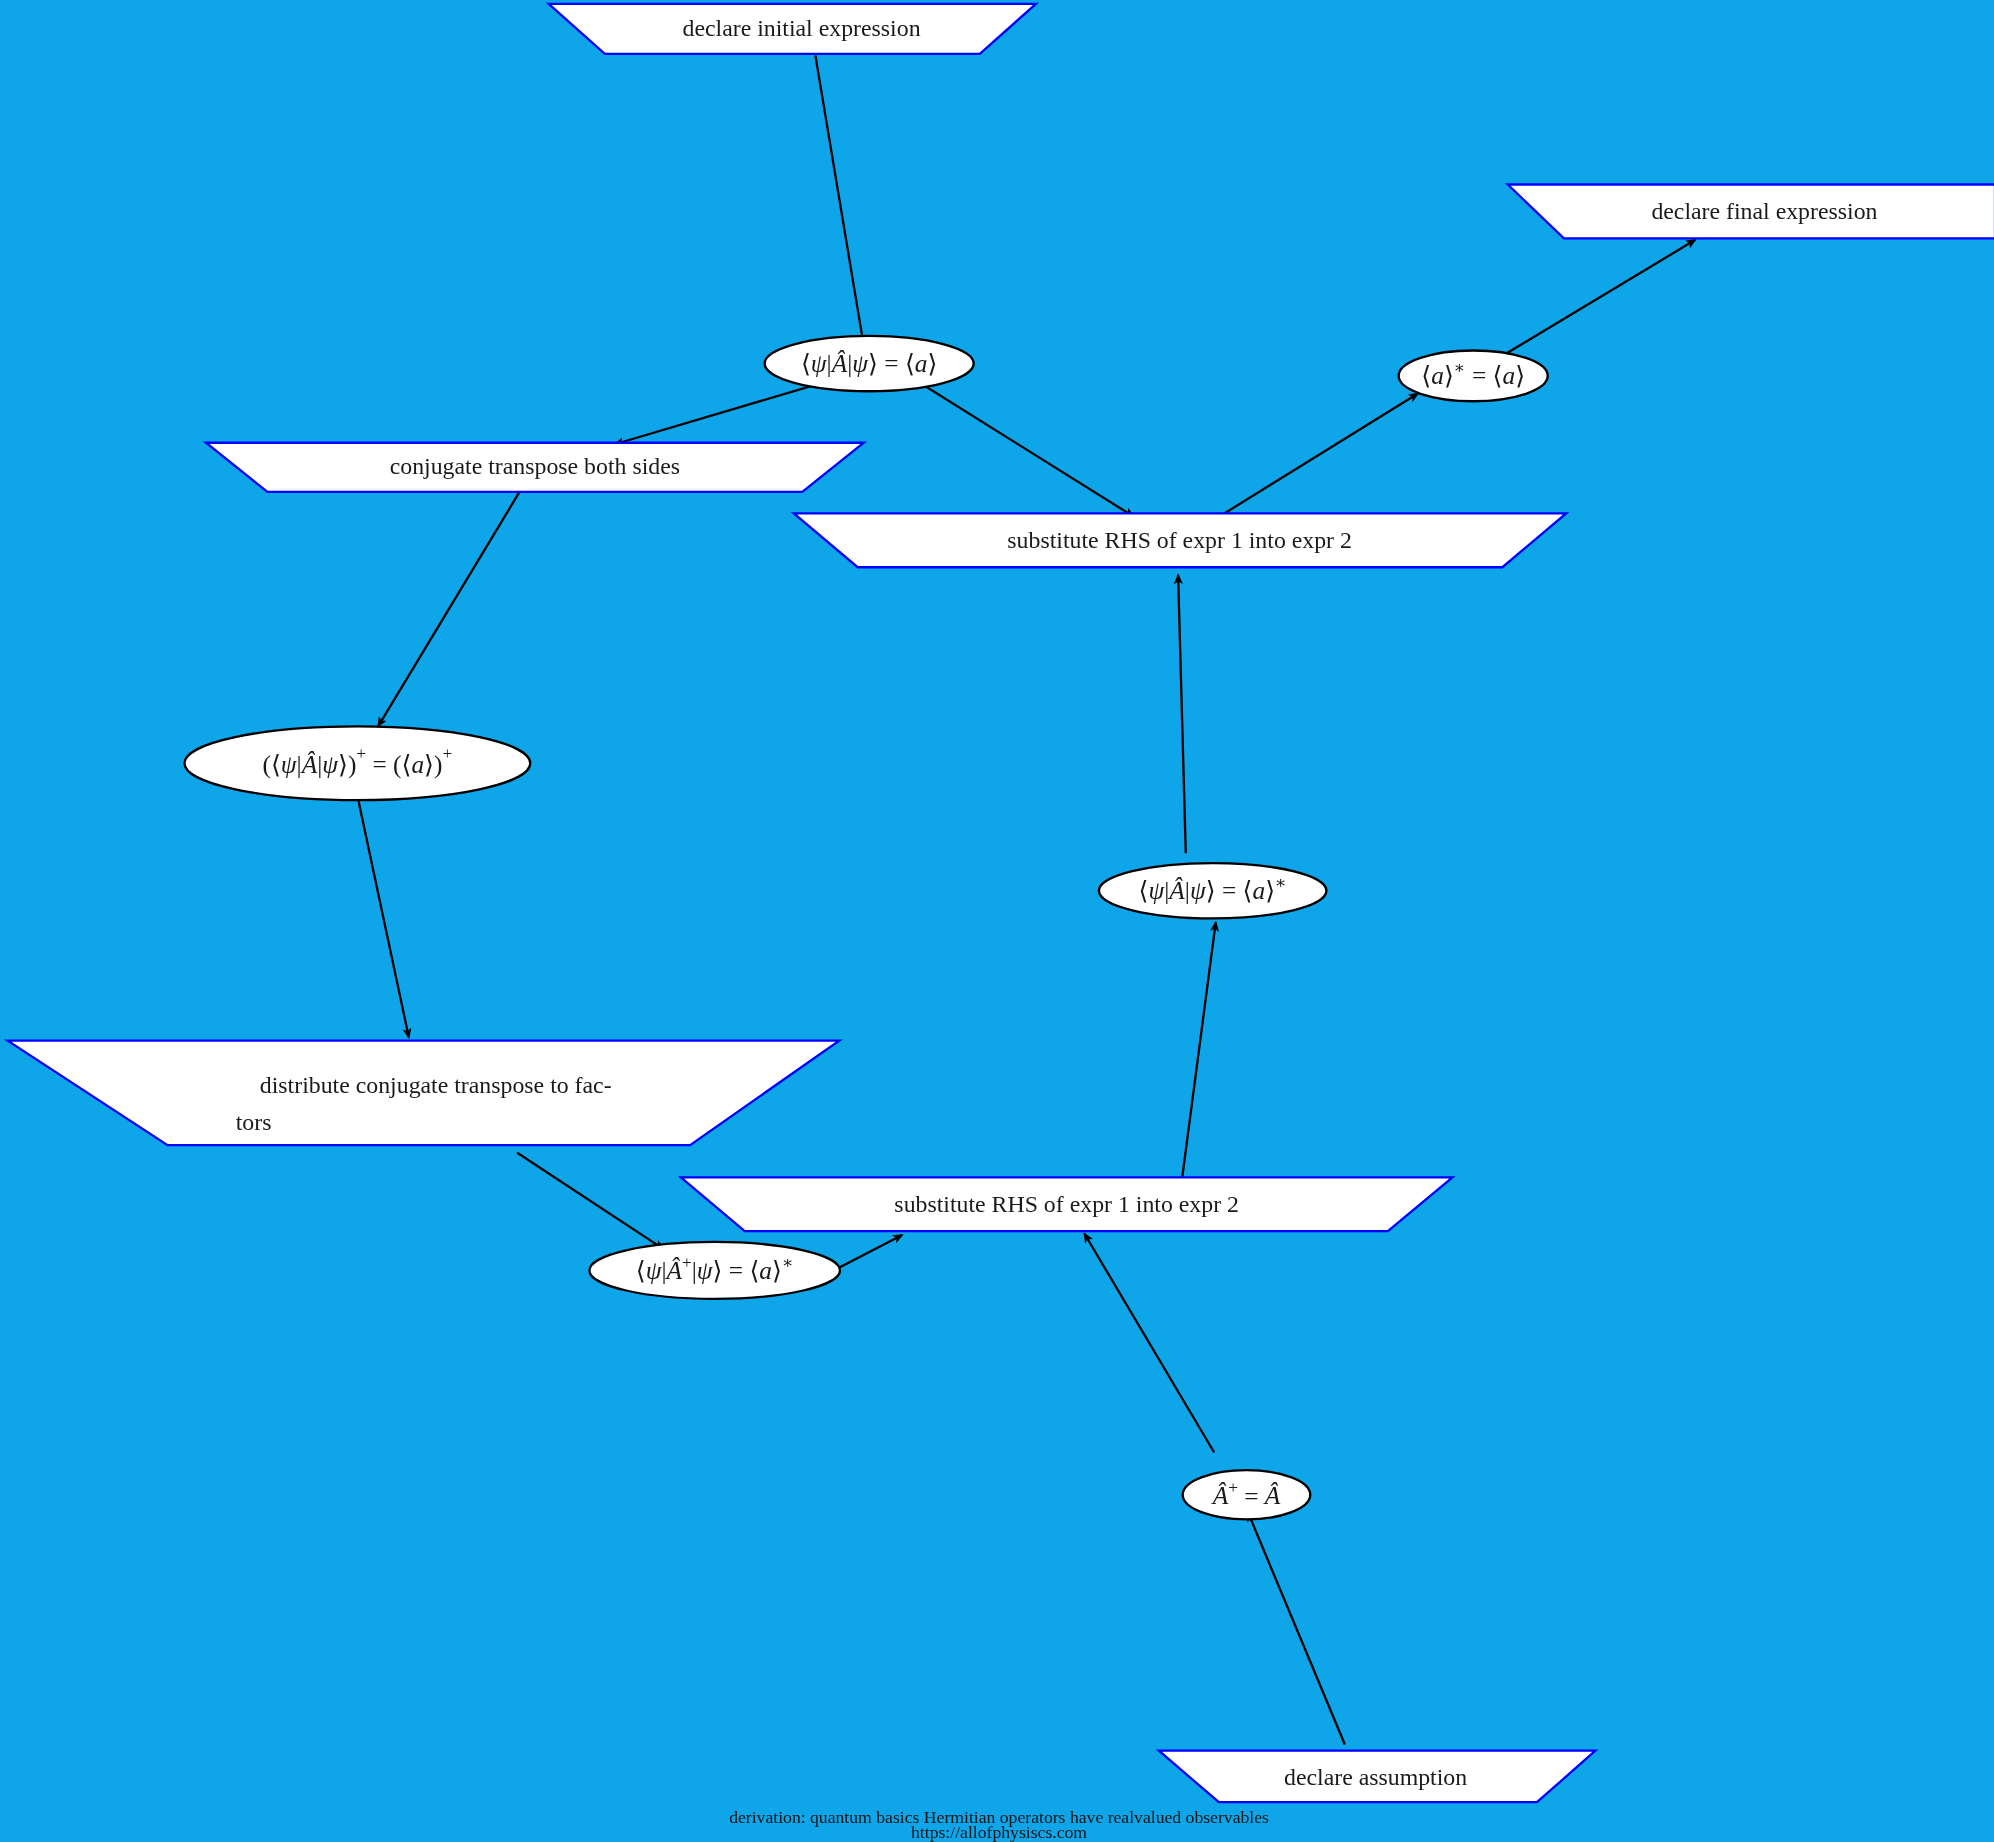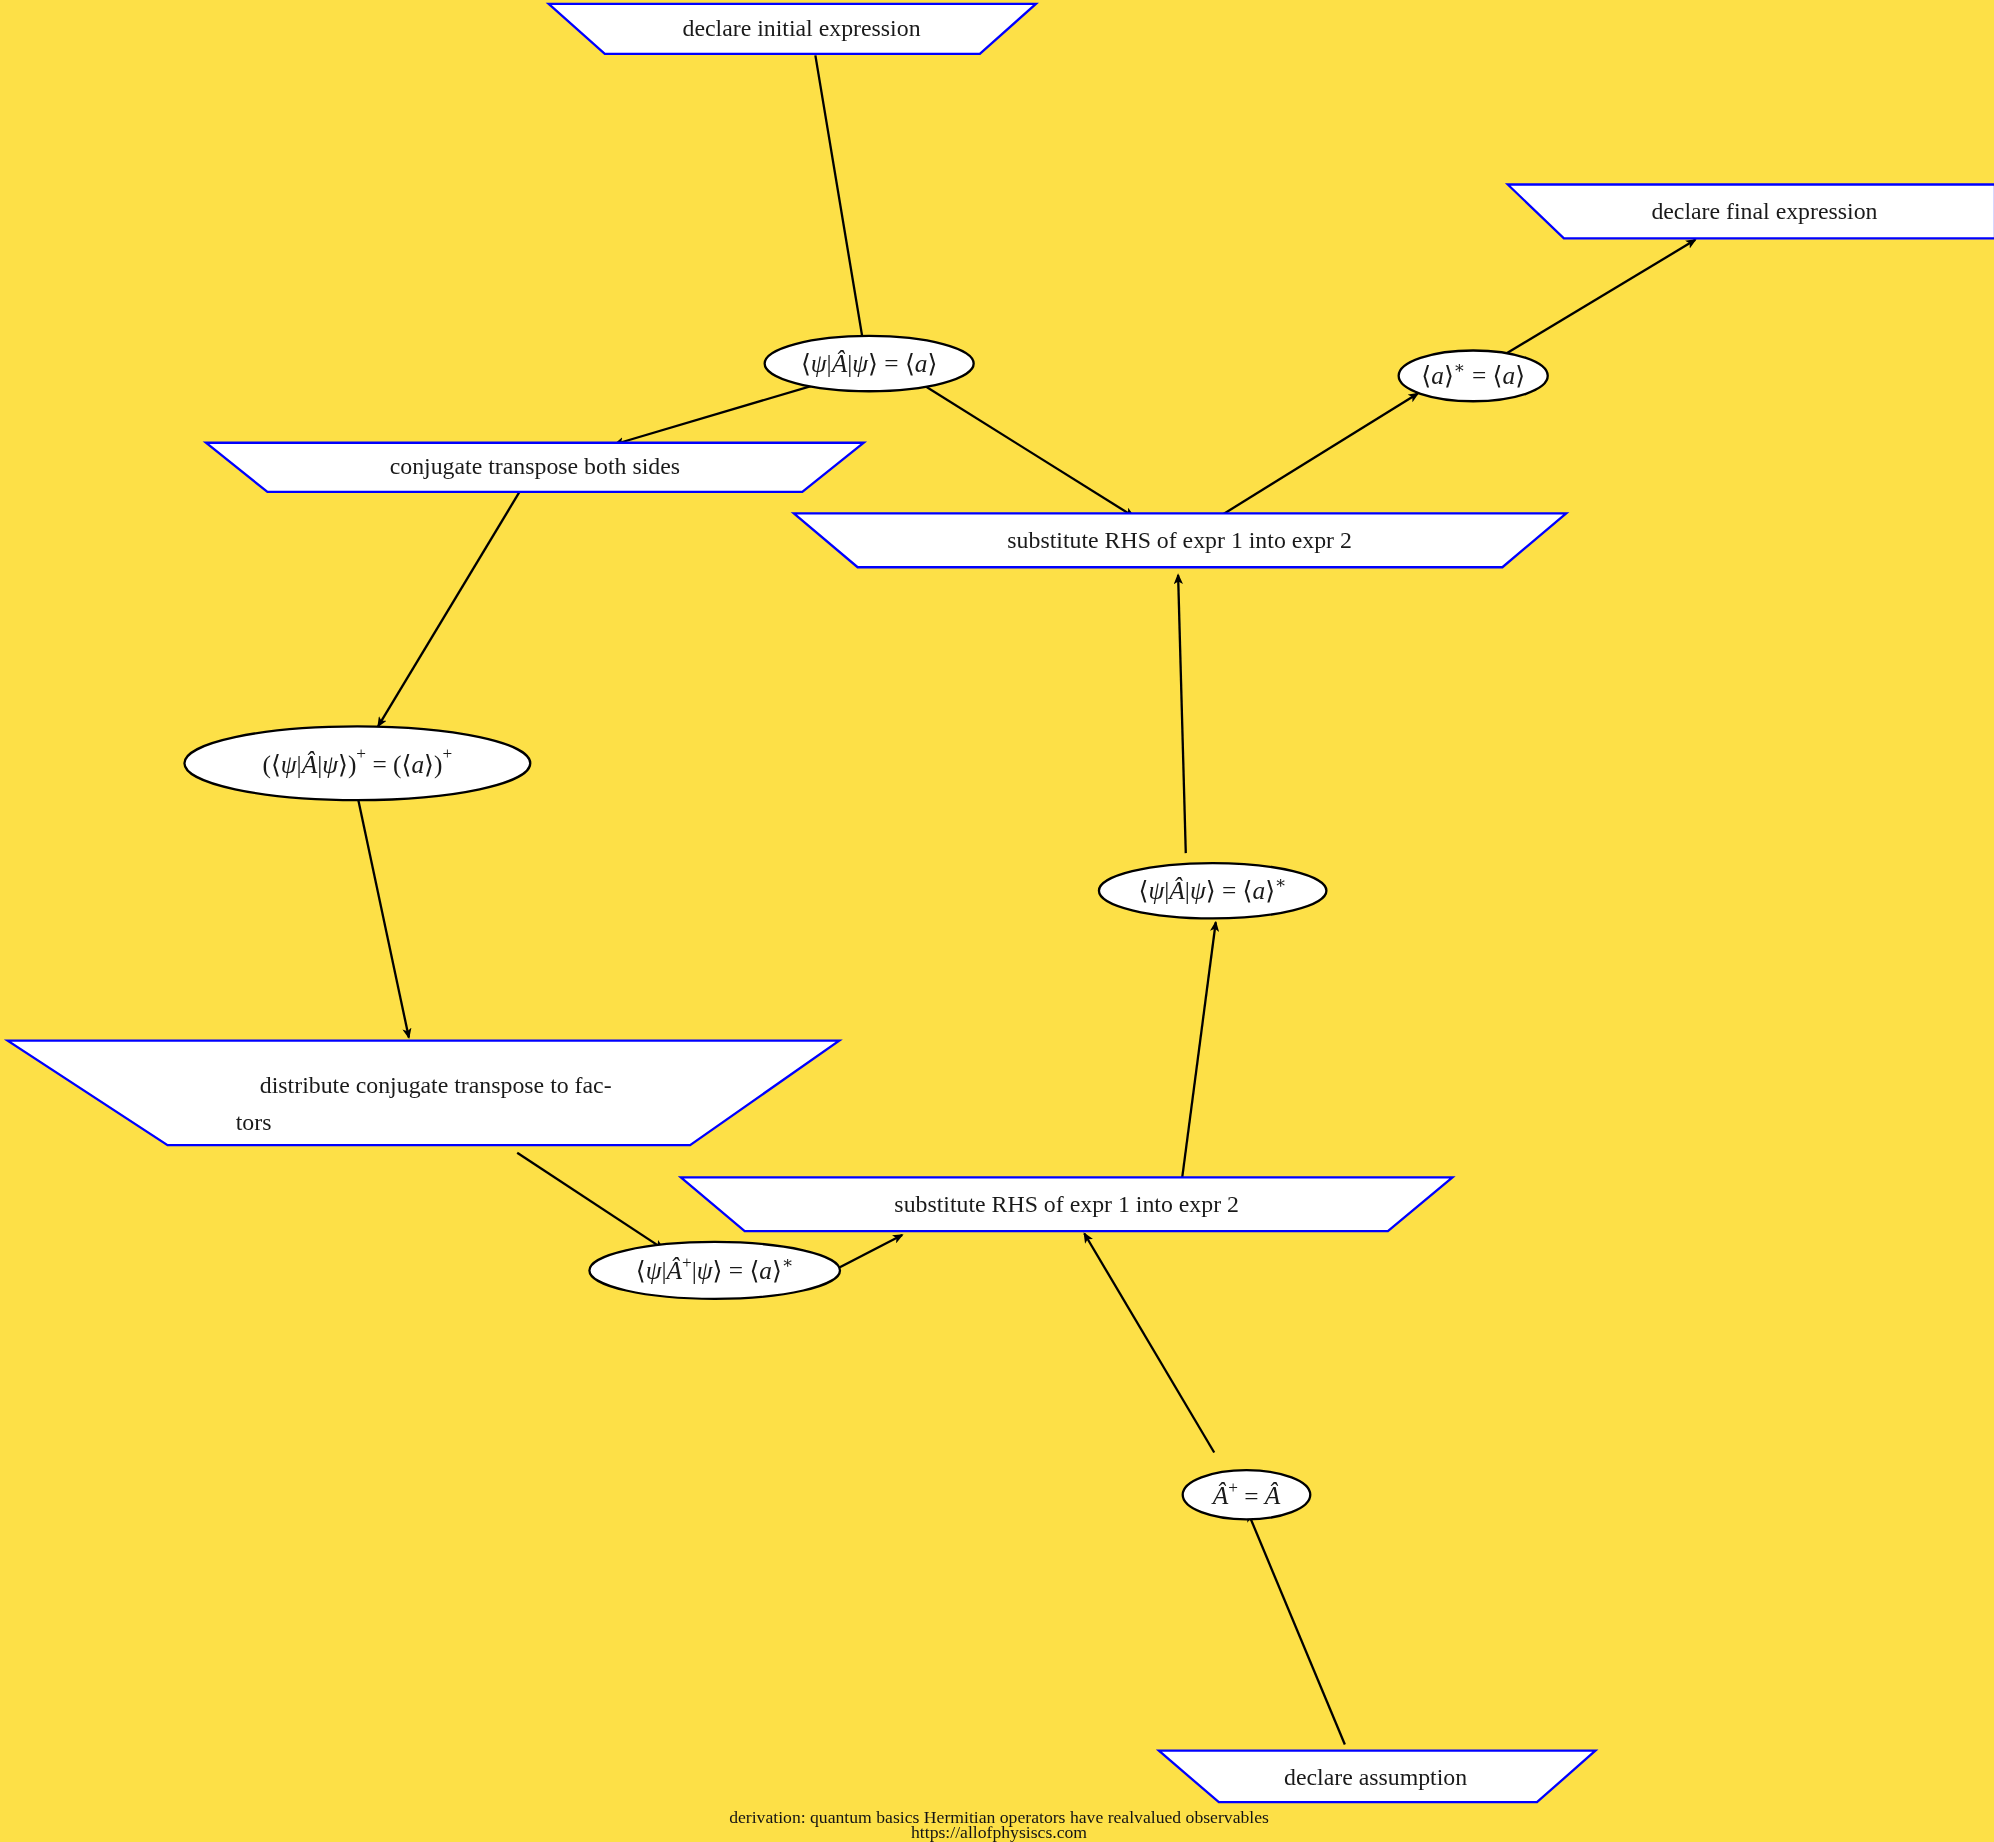--- a/index.html
+++ b/index.html
@@ -4,21 +4,21 @@
 <style>
   html, body {
     margin: 0;
     padding: 0;
     background: #ffffff;
   }
   #page {
     position: relative;
     width: 1995px;
     height: 1843px;
-    background: #fde047;
+    background: #0ea5e9;
     overflow: hidden;
     font-family: "Liberation Serif", "DejaVu Serif", serif;
   }
   svg#diagram {
     position: absolute;
     top: 0;
     left: 0;
     width: 1995px;
     height: 1843px;
     display: block;

